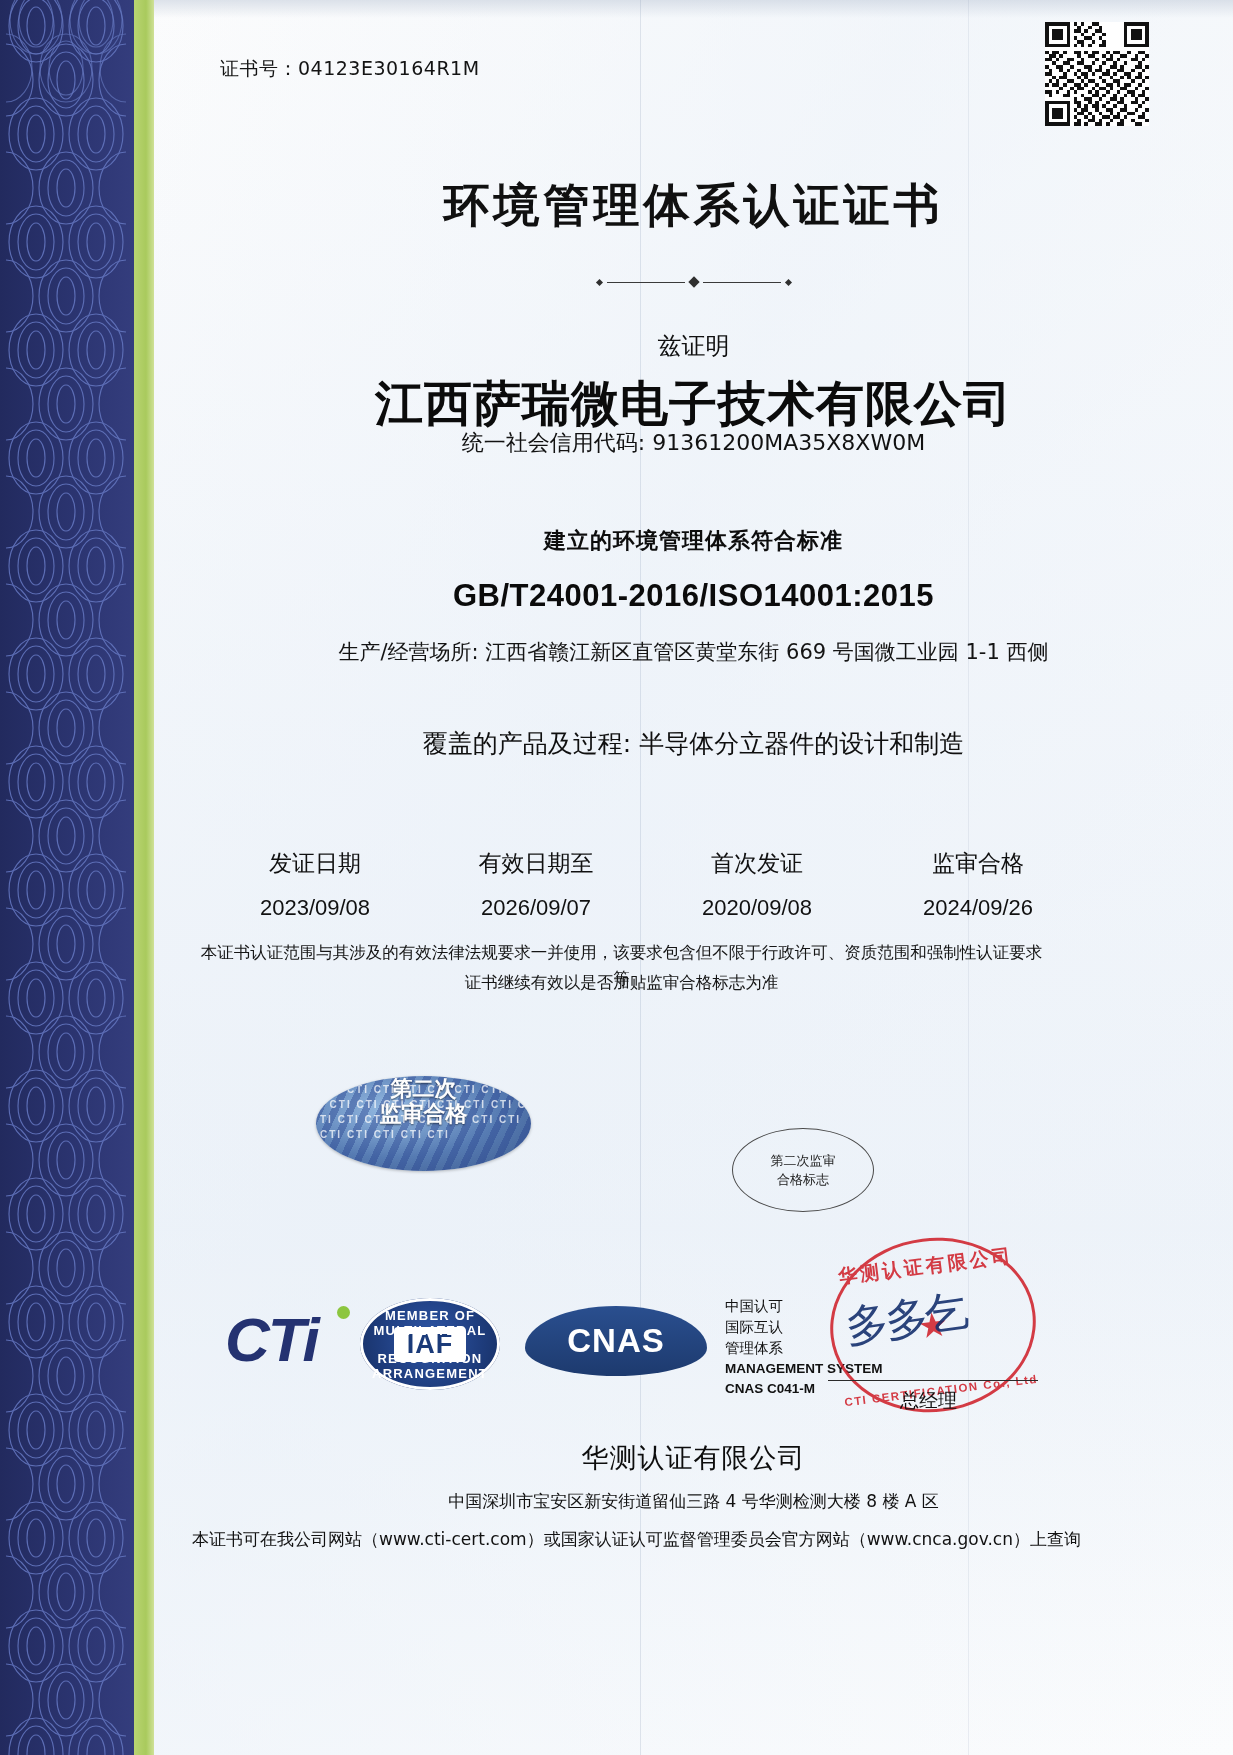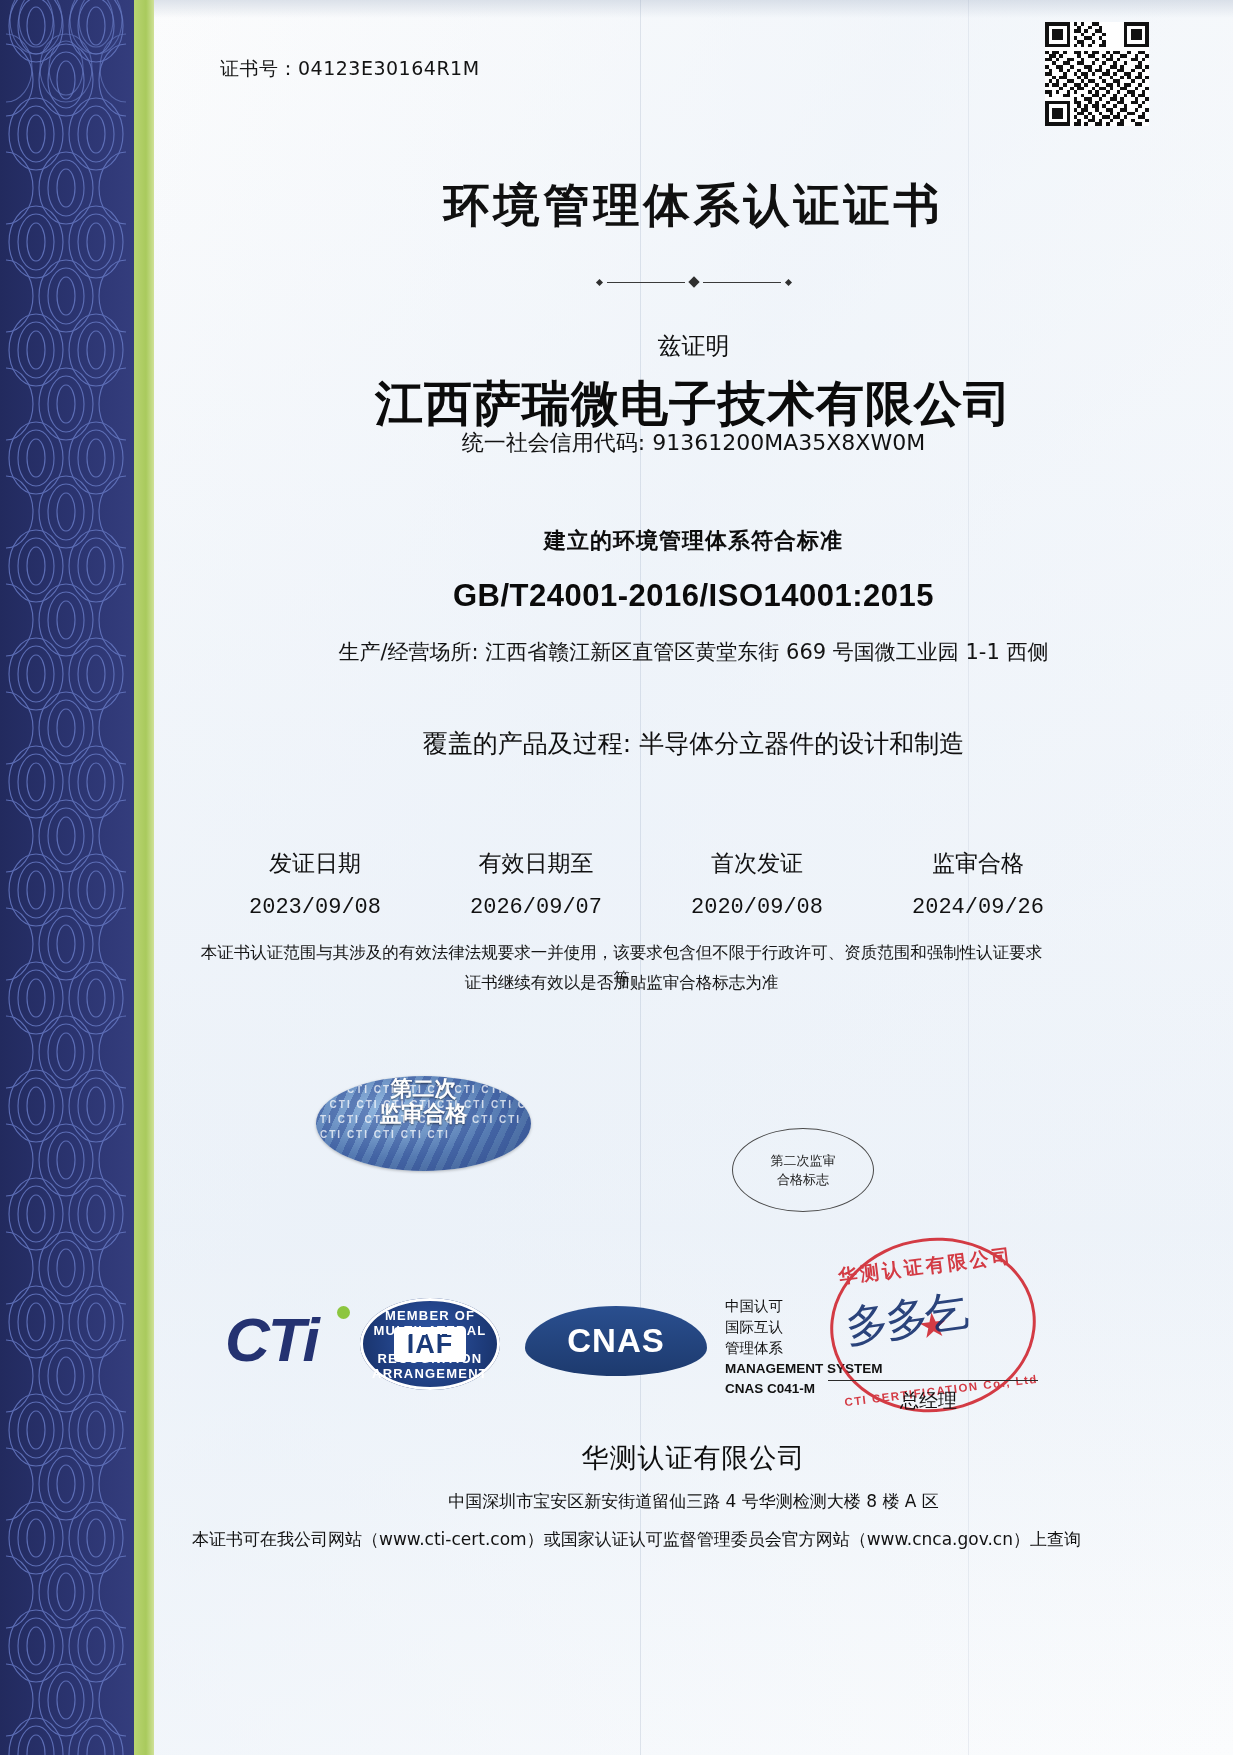--- a/index.html
+++ b/index.html
@@ -107,21 +107,21 @@
   
   .dates {
     position:absolute; left:240px; right:180px; top:848px;
     display:flex; justify-content:space-between;
   }
   .dates .col { text-align:center; min-width:150px; }
   .dates .dl {
     font-size:23px; color:#101010; font-family:"DejaVu Sans", sans-serif;
   }
   .dates .dv {
-    margin-top:16px; font-size:22px; color:#111; font-family:Liberation Mono, monospace;
+    margin-top:16px; font-size:22px; color:#111; font-family:Liberation Sans, sans-serif;
   }
 
   .note1 {
     position:absolute; left:200px; right:190px; top:940px; text-align:center;
     font-size:16.5px; color:#151515; line-height:1.55;
     font-family:"DejaVu Sans", sans-serif;
   }
   .note2 {
     position:absolute; left:200px; right:190px; top:970px; text-align:center;
     font-size:16.5px; color:#151515; line-height:1.55;

